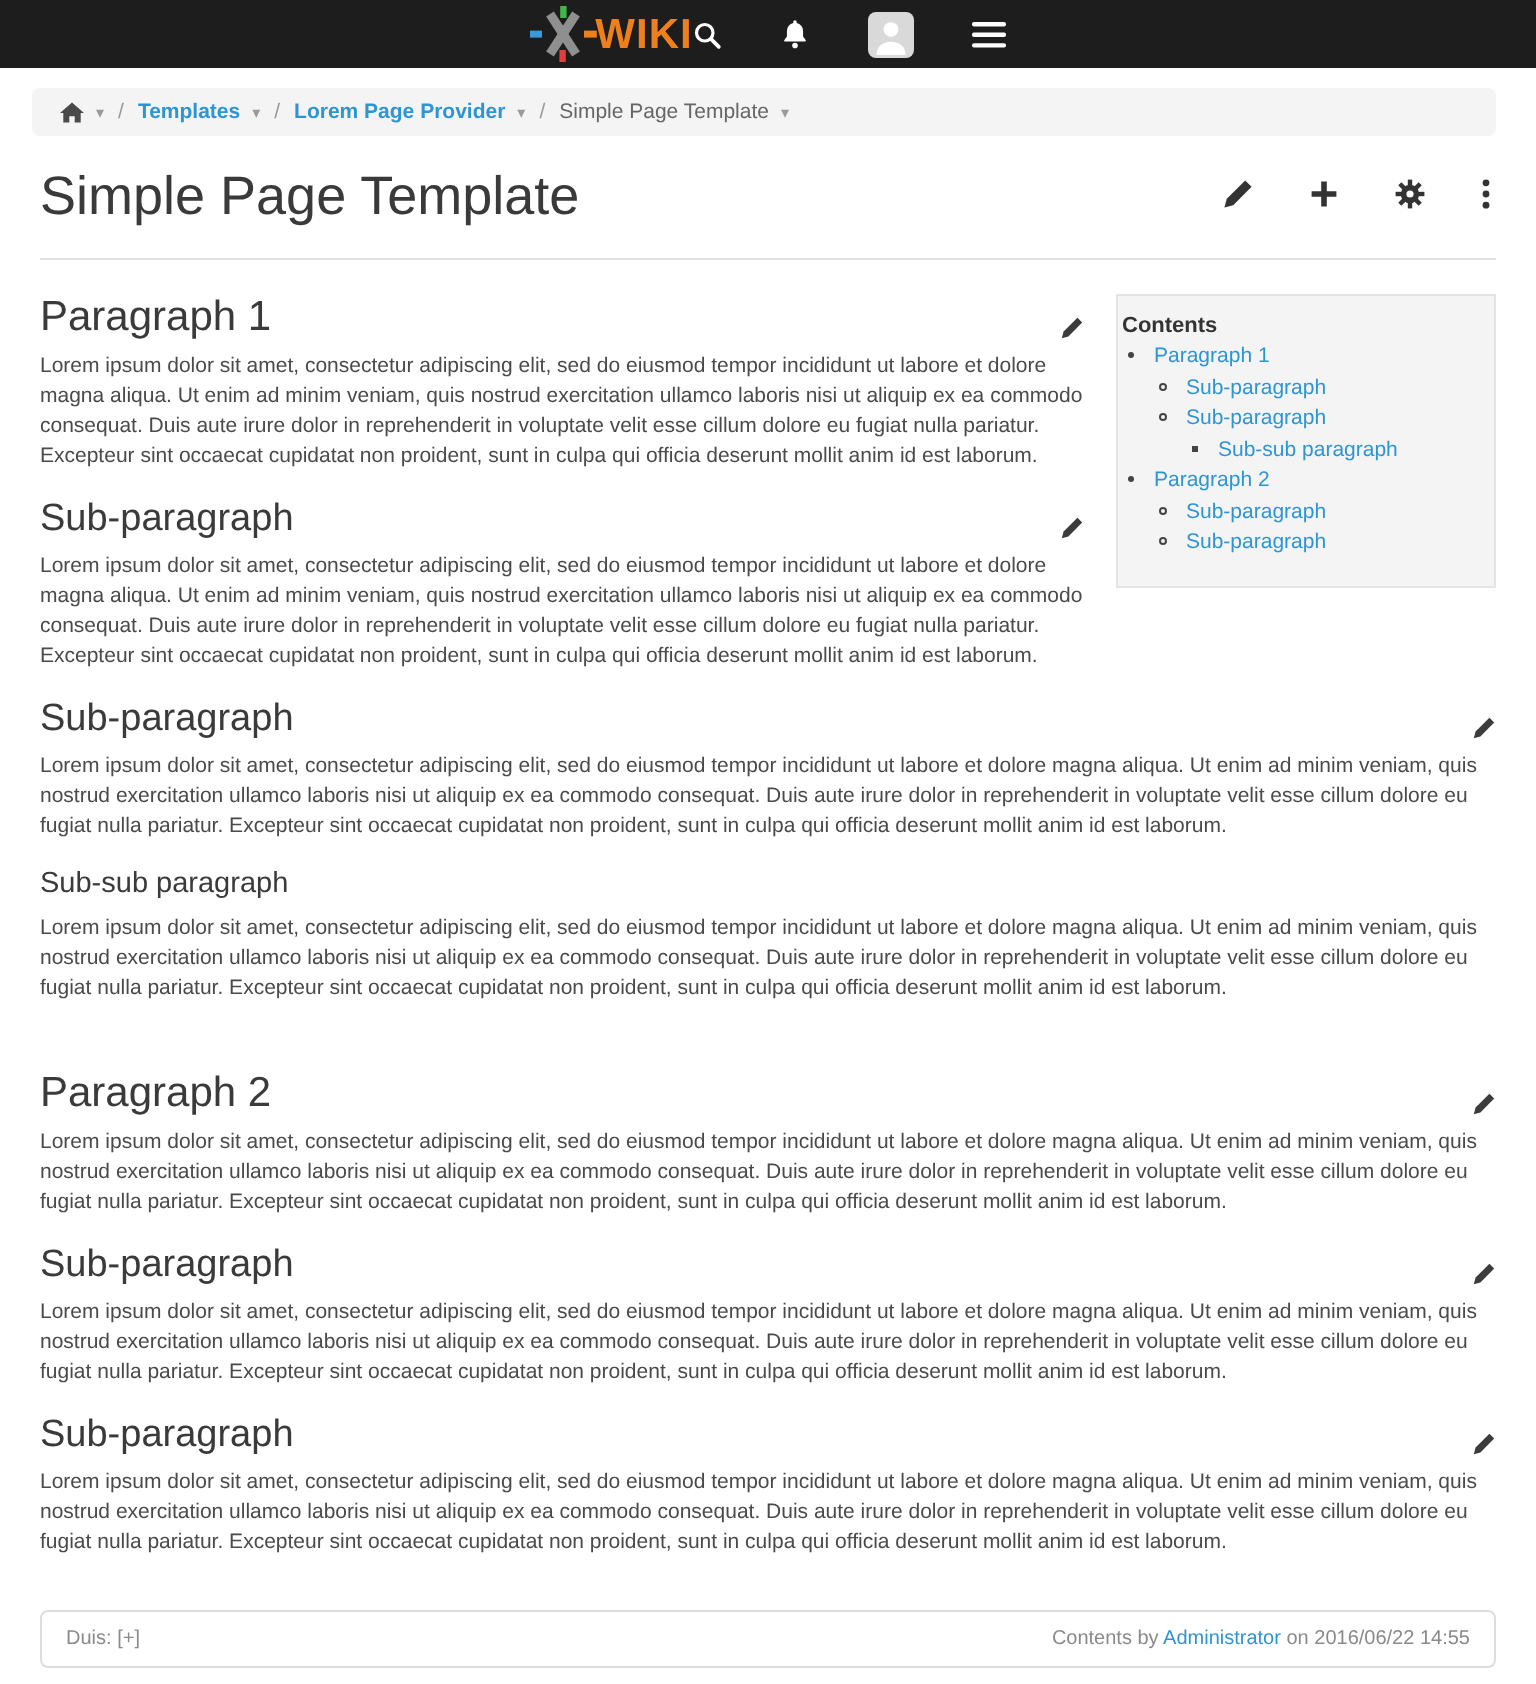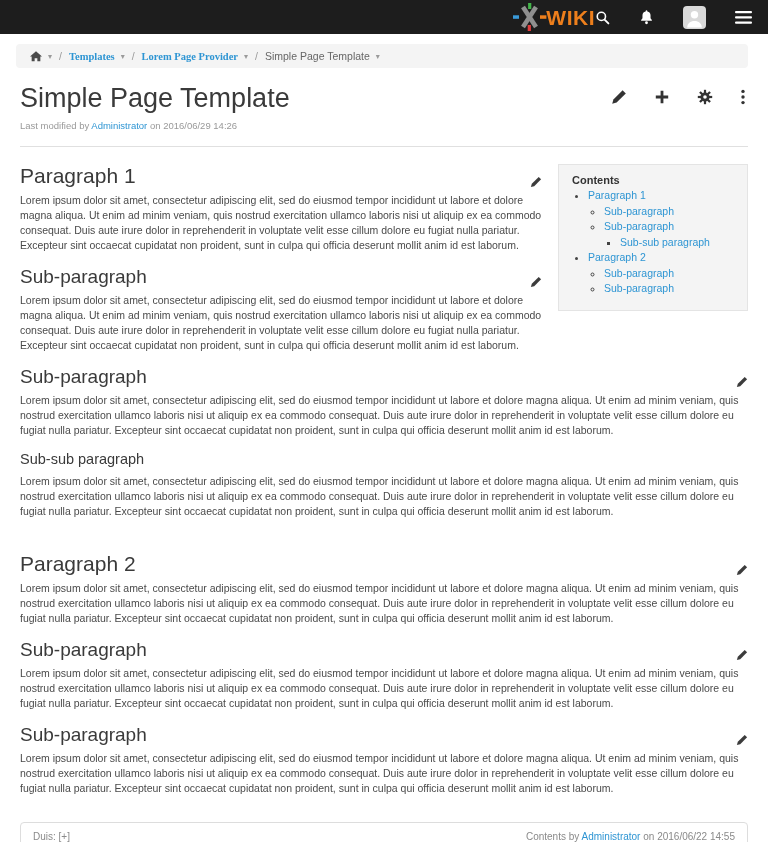--- a/index.html
+++ b/index.html
@@ -7,60 +7,60 @@
   body {
     width:768px; min-height:842px;
     background:#fff;
     font-family:"Liberation Sans","DejaVu Sans",sans-serif;
     color:#474747;
     display:flex; flex-direction:column;
   }
   
   .topbar {
     height:34px; background:#1d1d1d;
-    display:flex; align-items:center; justify-content:flex-end;
+    display:flex; align-items:center; justify-content:center;
     padding:0 16px; flex:0 0 auto;
   }
   .logo { display:flex; align-items:center; height:34px; }
   .logo svg { display:block; }
   .logo-wiki {
     color:#ED7F1C; font-weight:bold; font-size:21px;
     letter-spacing:0.5px; margin-left:-1px; line-height:1;
   }
   .tb-right { display:flex; align-items:center; gap:29px; }
   .tb-ic { display:inline-flex; align-items:center; cursor:pointer; }
   .avatar-svg { border-radius:4px; background:#d9d9d9; display:block; }
   
   .crumbbar {
     margin:10px 20px 0 16px;
     background:#f4f4f4; border-radius:4px;
     padding:6px 14px;
     font-size:10.5px; color:#7a7a7a;
     display:flex; align-items:center; gap:5px;
   }
-  .crumbbar a { color:#2E95D3; text-decoration:none; font-weight:bold;font-family:Liberation Serif, serif; }
+  .crumbbar a { color:#2E95D3; text-decoration:none; font-weight:bold; }
   .crumb-caret { font-size:8px; color:#9a9a9a; margin-left:1px; cursor:pointer; }
   .crumb-sep { color:#9a9a9a; margin:0 2px; }
   .crumb-cur { color:#666; }
   .home-ic { display:inline-flex; align-items:center; cursor:pointer; }
   
   .content { padding:0 20px; flex:1 0 auto; }
   .title-row { display:flex; justify-content:space-between; align-items:flex-start; margin-top:16px; }
   .page-title { font-size:27px; font-weight:400; color:#3a3a3a; margin:0; line-height:1.1; }
   .title-actions { display:flex; gap:27px; margin-top:5px; padding-right:2px; }
   .title-actions .tb-ic { cursor:pointer; }
   .subtitle { font-size:9.5px; color:#999; margin-top:6px; }
   .subtitle a { color:#2E95D3; text-decoration:none; }
   .rule { border:none; border-top:1px solid #e0e0e0; margin:15px 0 0 0; }
   
   .doc { margin-top:17px; }
   .toc {
     float:right; width:190px;
     background:#f4f4f4; border:1px solid #e4e4e4;
-    padding:9px 10px 12px 13px;
+    padding:9px 10px 12px 2px;
     margin:0 0 14px 16px;
     font-size:10.5px;
   }
   .toc-title { font-weight:bold; font-size:11px; color:#333; }
   .toc ul { margin:3px 0 0 0; padding-left:16px; }
   .toc ul.l1 { list-style:disc; }
   .toc ul.l2 { list-style:circle; }
   .toc ul.l3 { list-style:square; }
   .toc li { margin:3.5px 0; color:#444; }
   .toc a { color:#2E95D3; text-decoration:none; cursor:pointer; }
@@ -179,25 +179,20 @@
       <span class="tb-ic">
         <svg width="6" height="16" viewBox="0 0 6 16" fill="#333">
           <circle cx="3" cy="2.4" r="1.7"></circle>
           <circle cx="3" cy="8" r="1.7"></circle>
           <circle cx="3" cy="13.6" r="1.7"></circle>
         </svg>
       </span>
     </div>
   </div>
 
-  <div class="subtitle">
-    <span>Last modified by</span>
-    <a href="#">Administrator</a>
-    <span>on 2016/06/29 14:26</span>
-  </div>
 
   <hr class="rule">
 
   <div class="doc">
 
     <aside class="toc">
       <div class="toc-title">Contents</div>
       <ul class="l1">
         <li>
           <a href="#">Paragraph 1</a>

